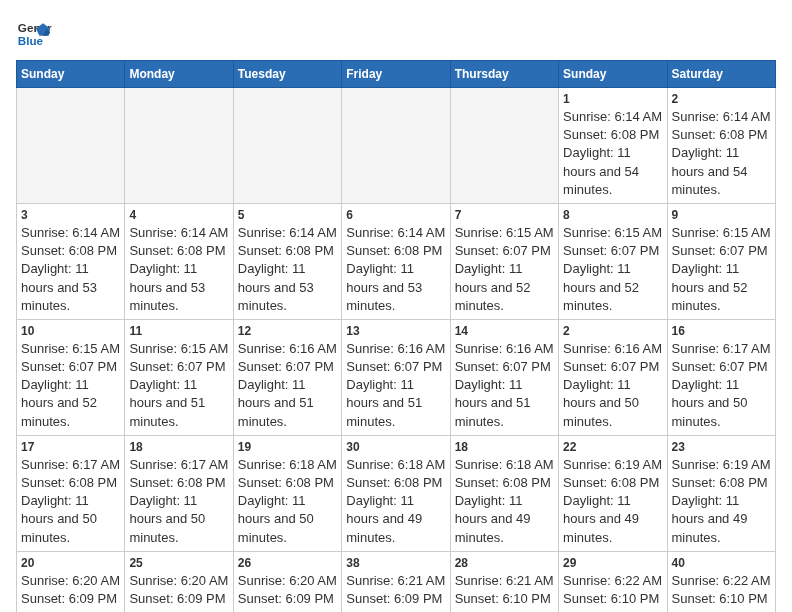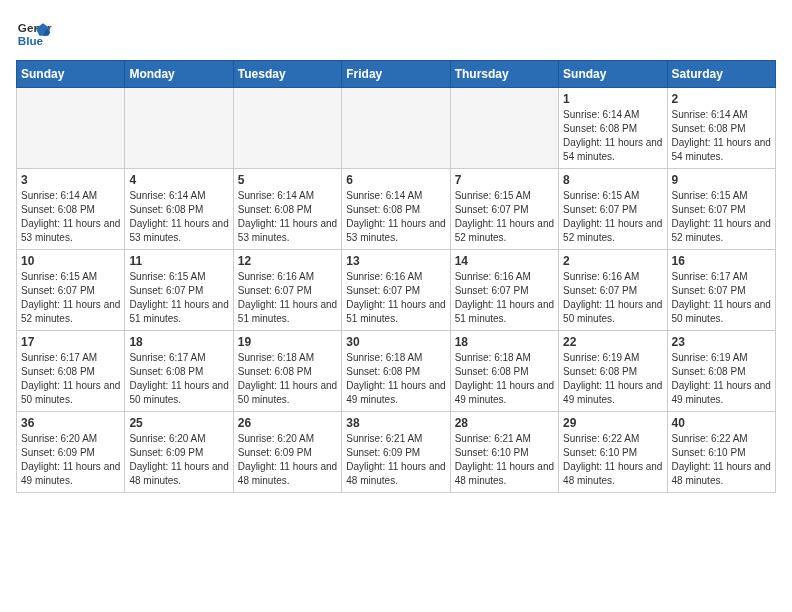--- a/index.html
+++ b/index.html
@@ -63,21 +63,21 @@
     td.empty {
       background: #f5f5f5;
     }
     .day-num {
       font-size: 12px;
       font-weight: bold;
       display: block;
       margin-bottom: 2px;
     }
     .day-detail {
-      font-size: 10px;
+      font-size: 13px;
       line-height: 1.4;
       color: #333;
     }
   </style>
 </head>
 <body>
 
 <div class="header">
   <div class="logo">
     <svg class="logo-icon" viewBox="0 0 40 40">
@@ -271,21 +271,21 @@
         <td>
           <span class="day-num">23</span>
           <div class="day-detail">Sunrise: 6:19 AM
 Sunset: 6:08 PM
 Daylight: 11 hours
 and 49 minutes.</div>
         </td>
       </tr>
       <tr>
         <td>
-          <span class="day-num">36</span>
+          <span class="day-num">20</span>
           <div class="day-detail">Sunrise: 6:20 AM
 Sunset: 6:09 PM
 Daylight: 11 hours
 and 49 minutes.</div>
         </td>
         <td>
           <span class="day-num">25</span>
           <div class="day-detail">Sunrise: 6:20 AM
 Sunset: 6:09 PM
 Daylight: 11 hours

